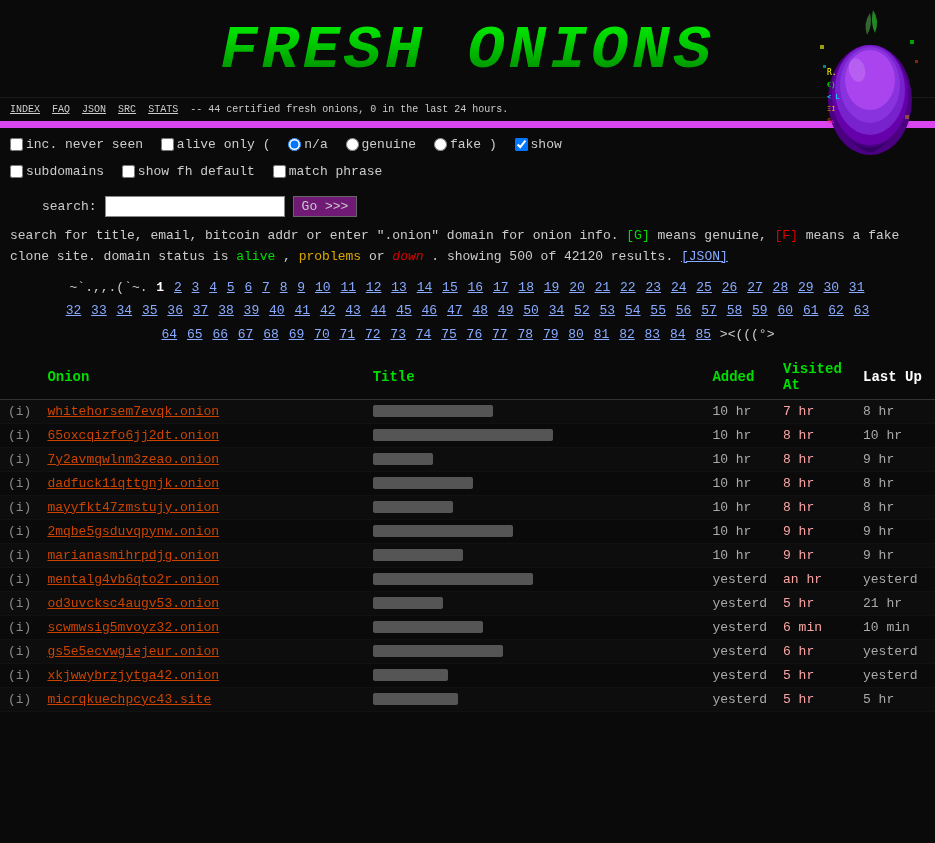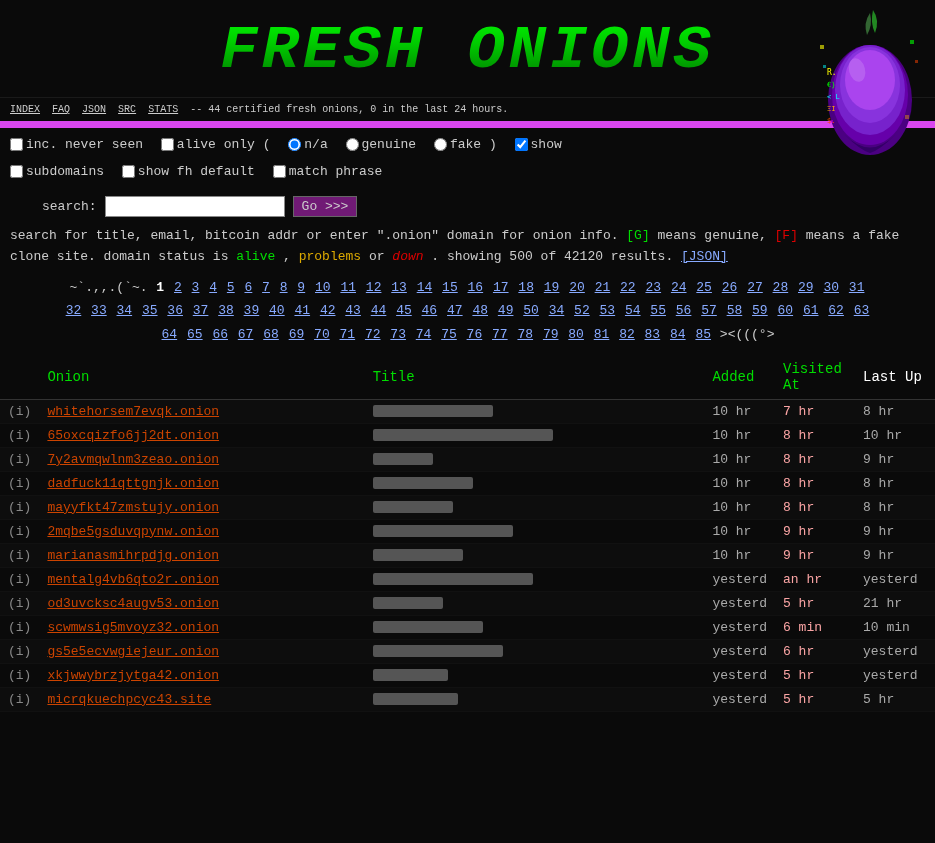--- a/index.html
+++ b/index.html
@@ -160,21 +160,21 @@
       margin-top: 5px;
     }
     #results-table thead tr {
       background: #0a0a0a;
       border-bottom: 1px solid #333;
     }
     #results-table th {
       padding: 6px 8px;
       text-align: left;
       font-size: 14px;
-      font-weight: normal;
+      font-weight: bold;
     }
     .th-onion { color: #00dd00; }
     .th-title { color: #00dd00; }
     .th-added { color: #00dd00; }
     .th-visited { color: #00dd00; }
     .th-lastup { color: #ffffff; }
 
     #results-table tbody tr {
       border-bottom: 1px solid #111;
     }

